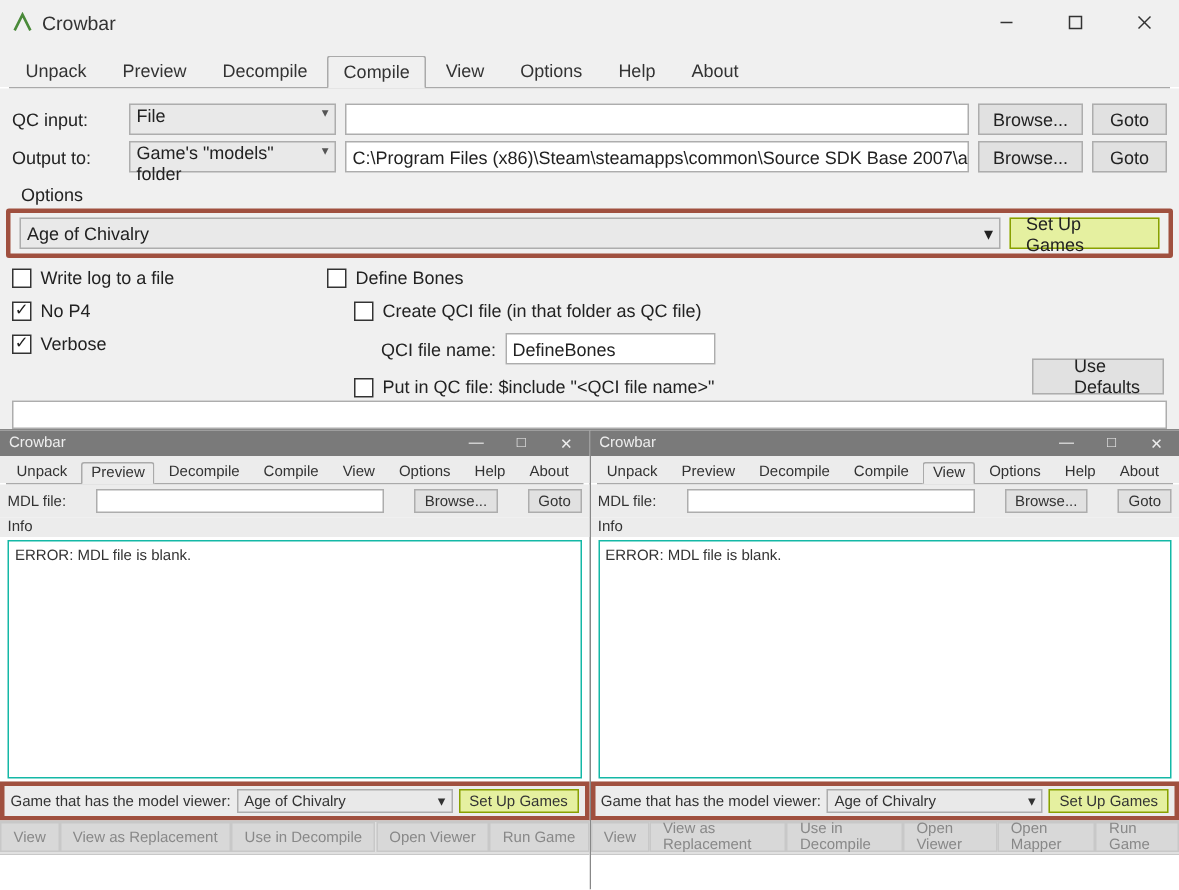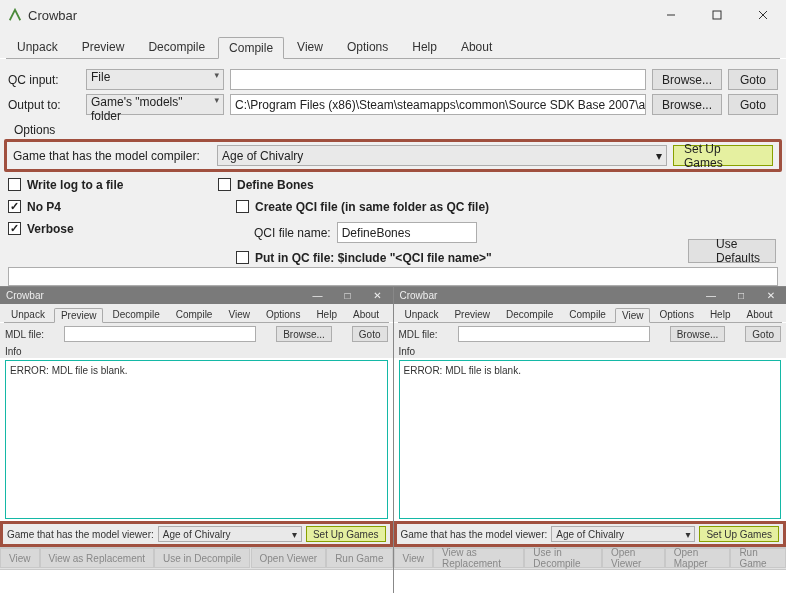--- a/index.html
+++ b/index.html
@@ -27,21 +27,21 @@
   .select .caret { font-size:9px; color:#555; }
   .select.short { width:138px; }
   .txt { background:#fff; border:1px solid #adadad; height:21px; font-size:12px; padding:0 4px; color:#222; display:flex; align-items:center; overflow:hidden; white-space:nowrap; }
   .btn { background:#e1e1e1; border:1px solid #adadad; height:21px; padding:0 10px; font-size:12px; display:flex; align-items:center; justify-content:center; cursor:default; }
   .btn.green { background:#e5f0a0; border:1px solid #88a000; }
 
   .section-title { margin:8px 0 2px 6px; }
   .highlight-border { border:3px solid #a0503f; border-radius:2px; padding:3px 6px; margin:0 -4px; }
   .game-select { flex:1; background:#e9e9e9; border:1px solid #adadad; height:21px; display:flex; align-items:center; justify-content:space-between; padding:0 4px; font-size:12px; }
 
-  .chk { display:inline-flex; align-items:flex-start; gap:6px;font-weight:bold; }
+  .chk { display:inline-flex; align-items:flex-end; gap:6px; }
   .chk .box { width:13px; height:13px; border:1px solid #333; background:#fff; display:inline-flex; align-items:center; justify-content:center; font-size:11px; line-height:1; }
   .chk .box.checked::after { content:"✓"; color:#222; }
 
   .opts-grid { display:flex; }
   .opts-col1 { width:210px; display:flex; flex-direction:column; gap:8px; padding-top:6px; }
   .opts-col2 { flex:1; display:flex; flex-direction:column; gap:8px; padding-top:6px; }
   .opts-col3 { width:110px; display:flex; align-items:flex-end; justify-content:flex-end; padding-bottom:2px; padding-right:2px; }
   .opts-col3 .btn { width:88px; height:24px;padding-left:27px; }
 
   .direct-lbl { margin-top:14px; }
@@ -130,21 +130,20 @@
     </div>
     <div class="txt" style="flex:1">C:\Program Files (x86)\Steam\steamapps\common\Source SDK Base 2007\ageofchivalry\mo</div>
     <div class="btn" style="width:70px">Browse...</div>
     <div class="btn" style="width:50px">Goto</div>
   </div>
 
   <div class="section-title">Options</div>
 
   <div class="highlight-border">
     <div class="row" style="margin:0">
-      <span style="width:198px">Game that has the model compiler:</span>
       <div class="game-select">
         <span>Age of Chivalry</span>
           <span class="caret">▾</span>
       </div>
       <div class="btn green" style="width:100px">Set Up Games</div>
     </div>
   </div>
 
   <div class="opts-grid">
     <div class="opts-col1">
@@ -161,21 +160,21 @@
           <span>Verbose</span>
         </span>
     </div>
     <div class="opts-col2">
       <span class="chk">
           <span class="box" id="c-db"></span>
           <span>Define Bones</span>
         </span>
       <span class="chk" style="padding-left:18px">
           <span class="box" id="c-cq"></span>
-          <span>Create QCI file (in same folder as QC file)</span>
+          <span>Create QCI file (in that folder as QC file)</span>
         </span>
       <div class="row" style="padding-left:36px;gap:6px;margin:0">
         <span>QCI file name:</span>
         <div class="txt" style="width:140px">DefineBones</div>
       </div>
       <span class="chk" style="padding-left:18px">
           <span class="box" id="c-piq"></span>
           <span>Put in QC file: $include "&lt;QCI file name&gt;"</span>
         </span>
     </div>

